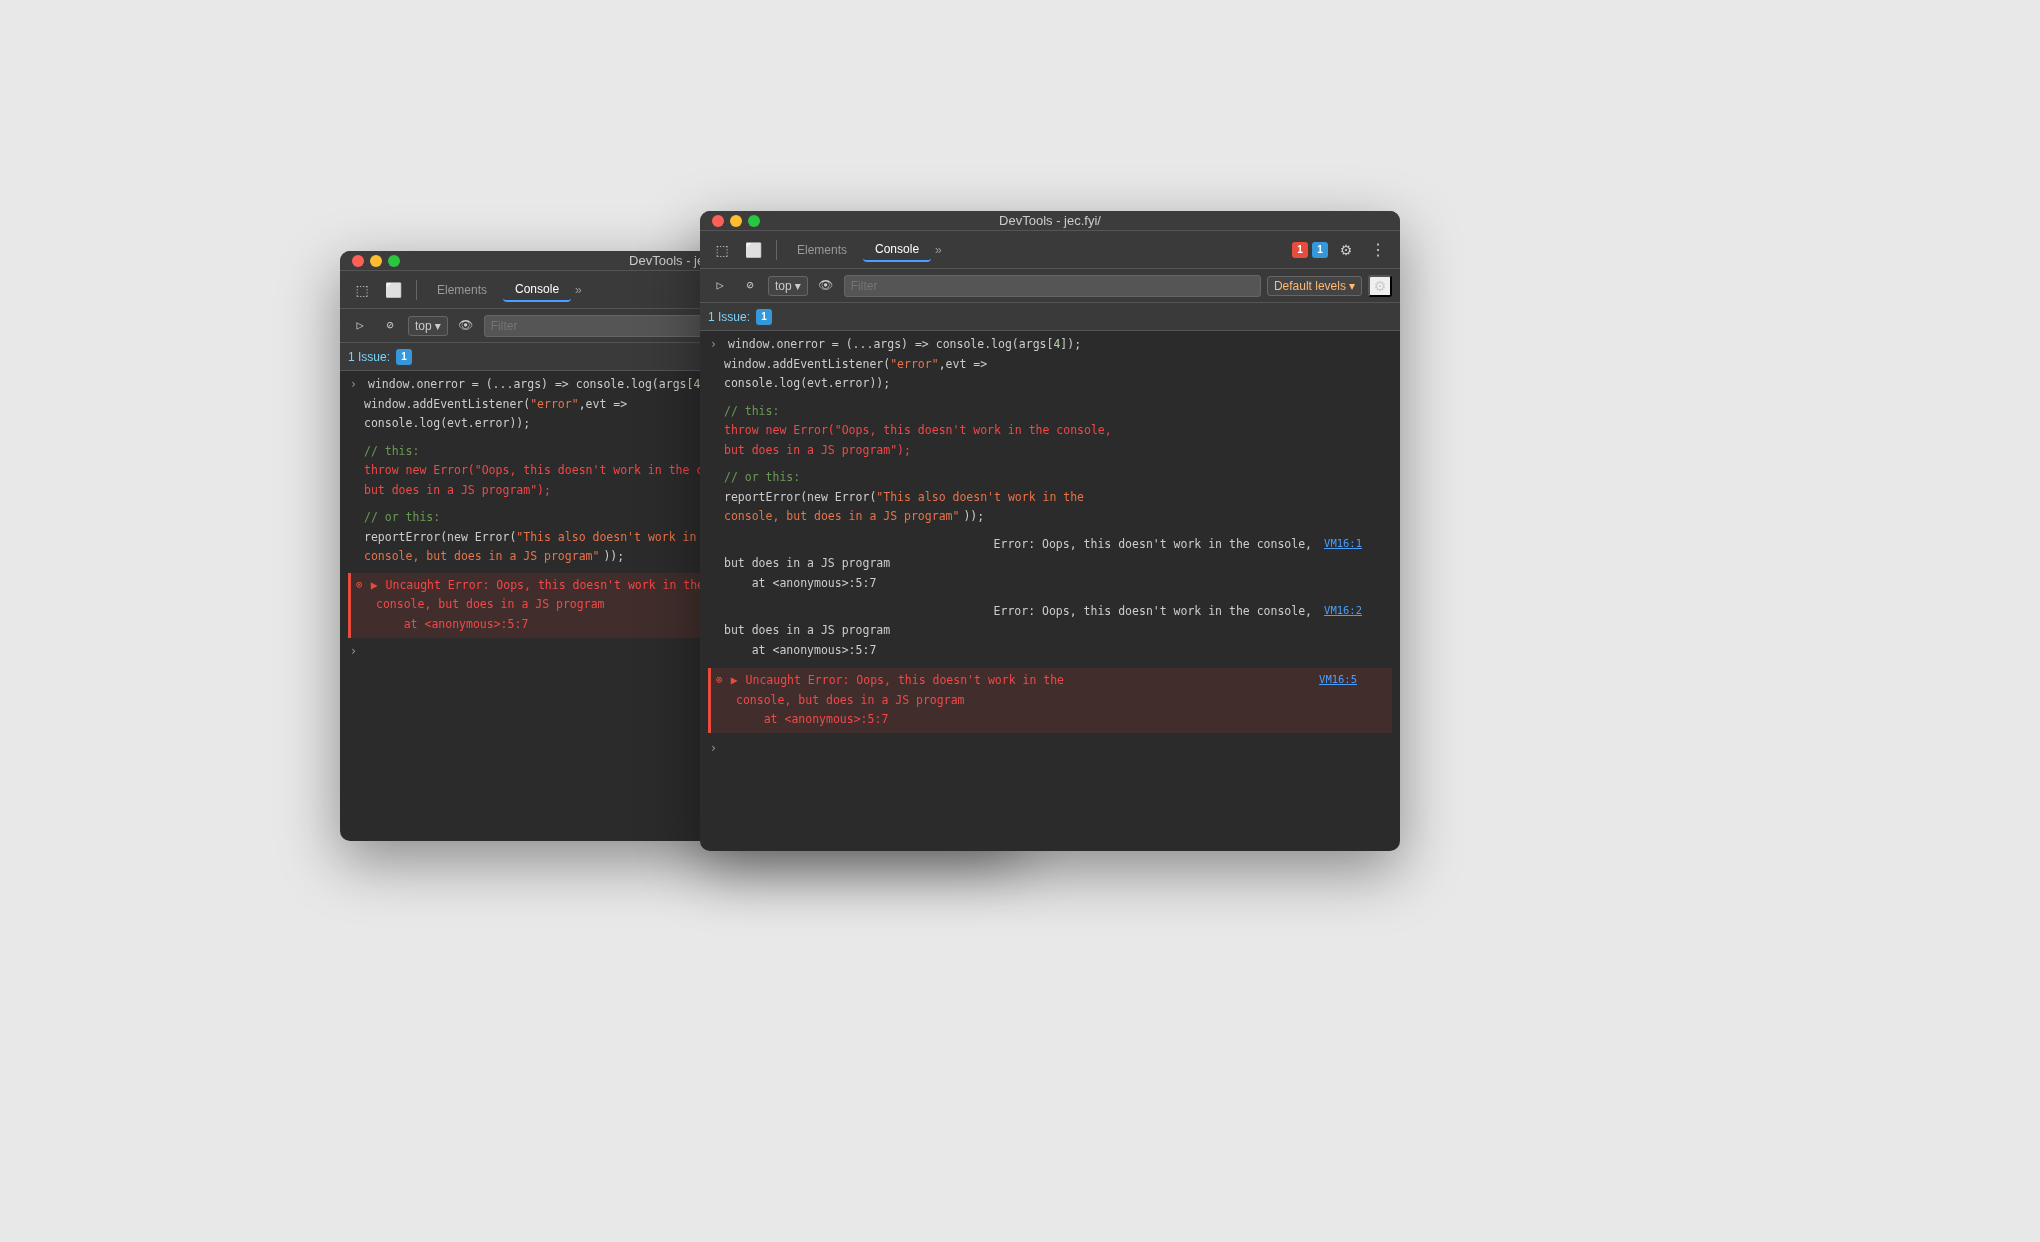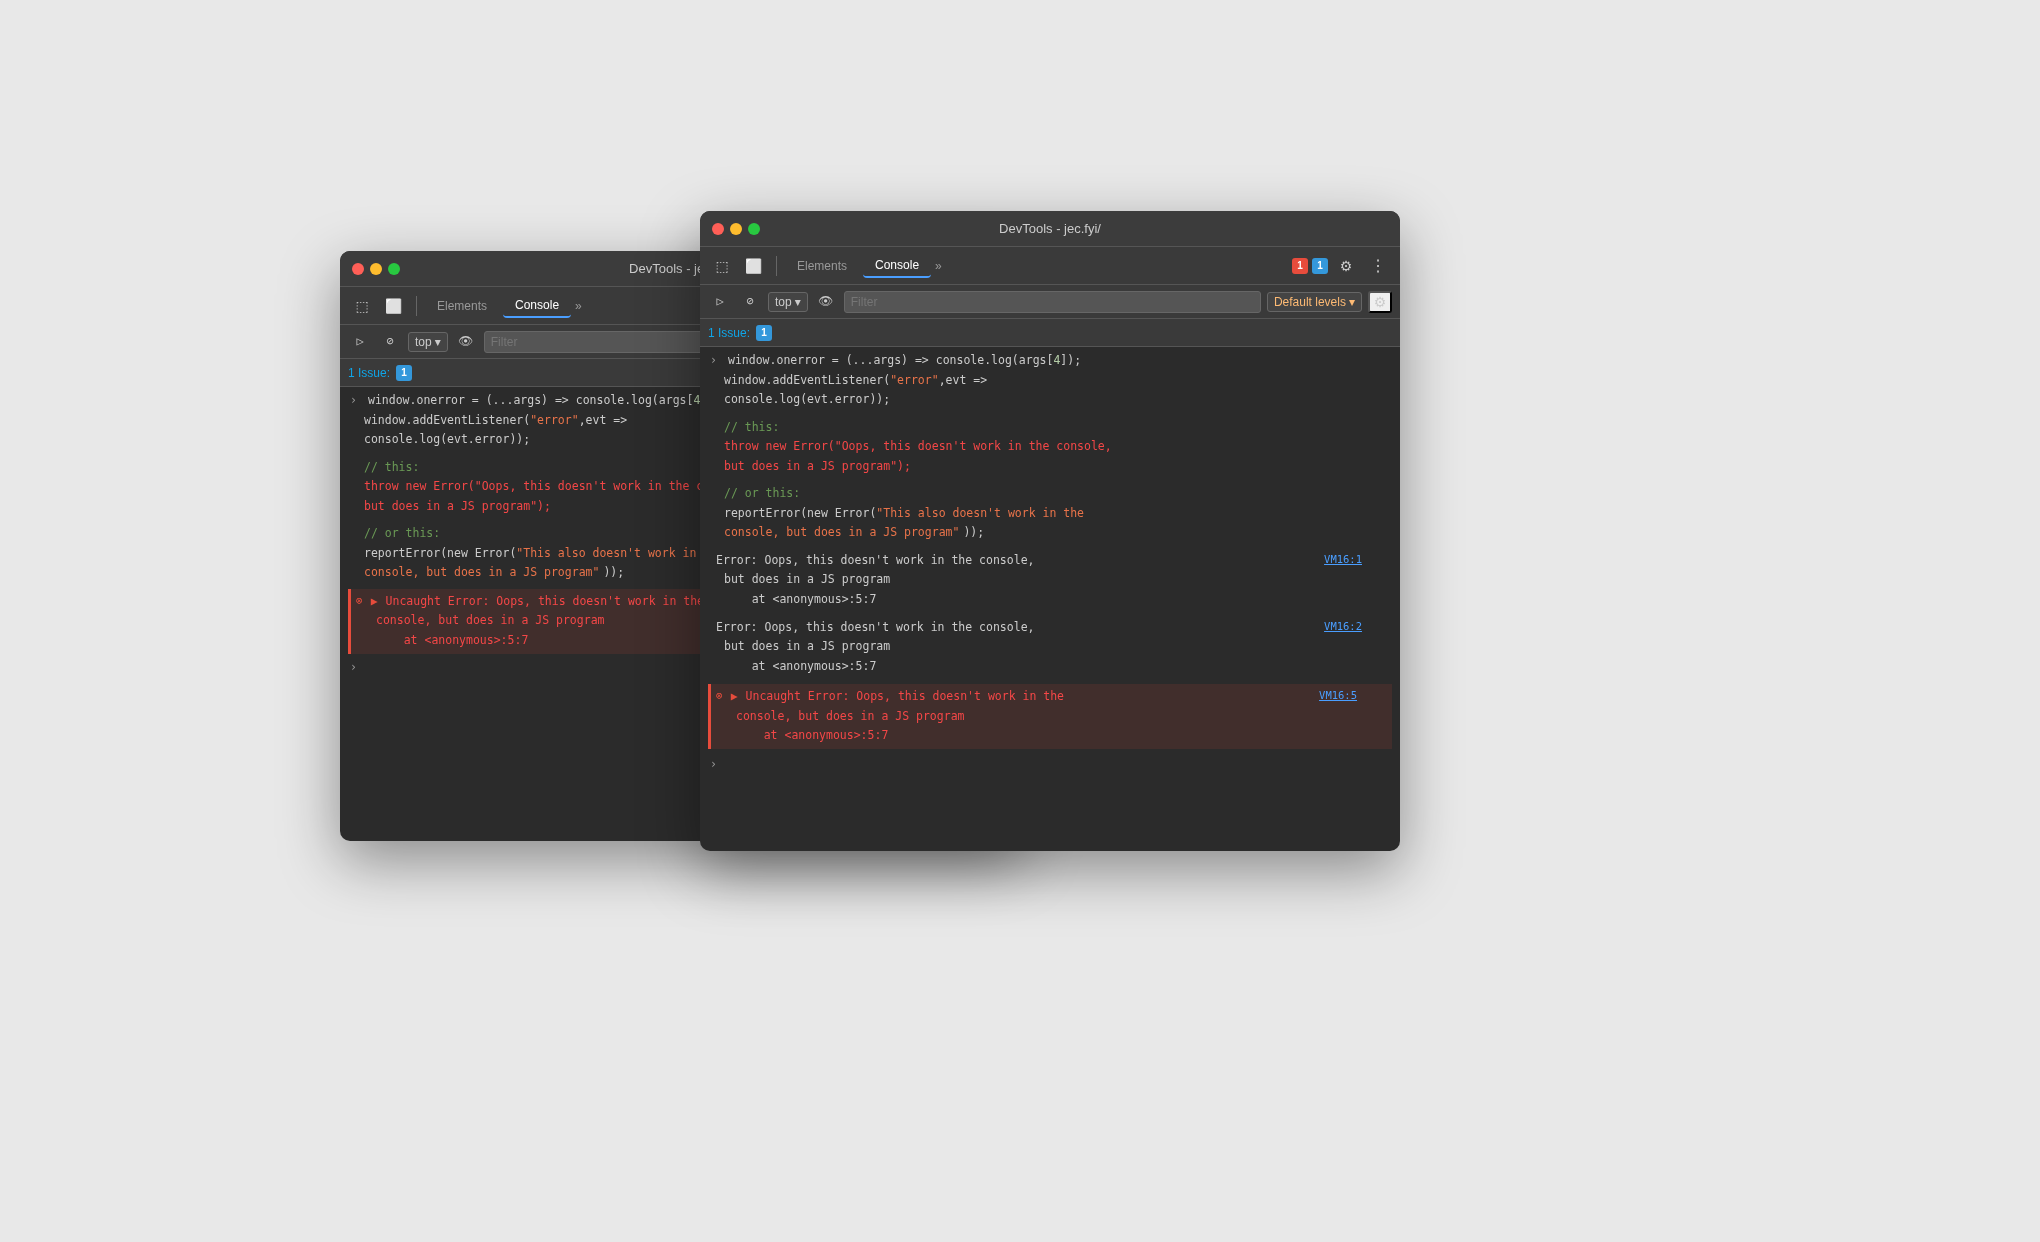--- a/index.html
+++ b/index.html
@@ -46,21 +46,21 @@
       width: 700px;
       height: 640px;
       top: 40px;
       left: 380px;
       z-index: 3;
       background: #2b2b2b;
     }
 
     
     .title-bar {
-      height: 36px;
+      height: 20px;
       background: #3c3c3c;
       display: flex;
       align-items: center;
       padding: 0 12px;
       position: relative;
       border-bottom: 1px solid #555;
     }
 
     .traffic-lights {
       display: flex;
@@ -223,24 +223,24 @@
       display: flex;
       align-items: center;
       padding: 0 8px;
       gap: 6px;
       border-bottom: 1px solid #555;
     }
 
     .issues-text {
       font-family: -apple-system, sans-serif;
       font-size: 12px;
-      color: #0ea5e9;
-    }
-
-    .c-default { color: #ccc; }
+      color: #7dd3fc;
+    }
+
+    .c-default { color: #ccc; text-align: right; }
     .c-string { color: #e8734a; }
     .c-comment { color: #6a9955; }
     .c-error { color: #f44747; }
     .c-number { color: #b5cea8; }
 
     .code-container {
       font-family: 'Menlo', 'Monaco', monospace;
       font-size: 11.5px;
       line-height: 1.7;
       color: #ccc;

